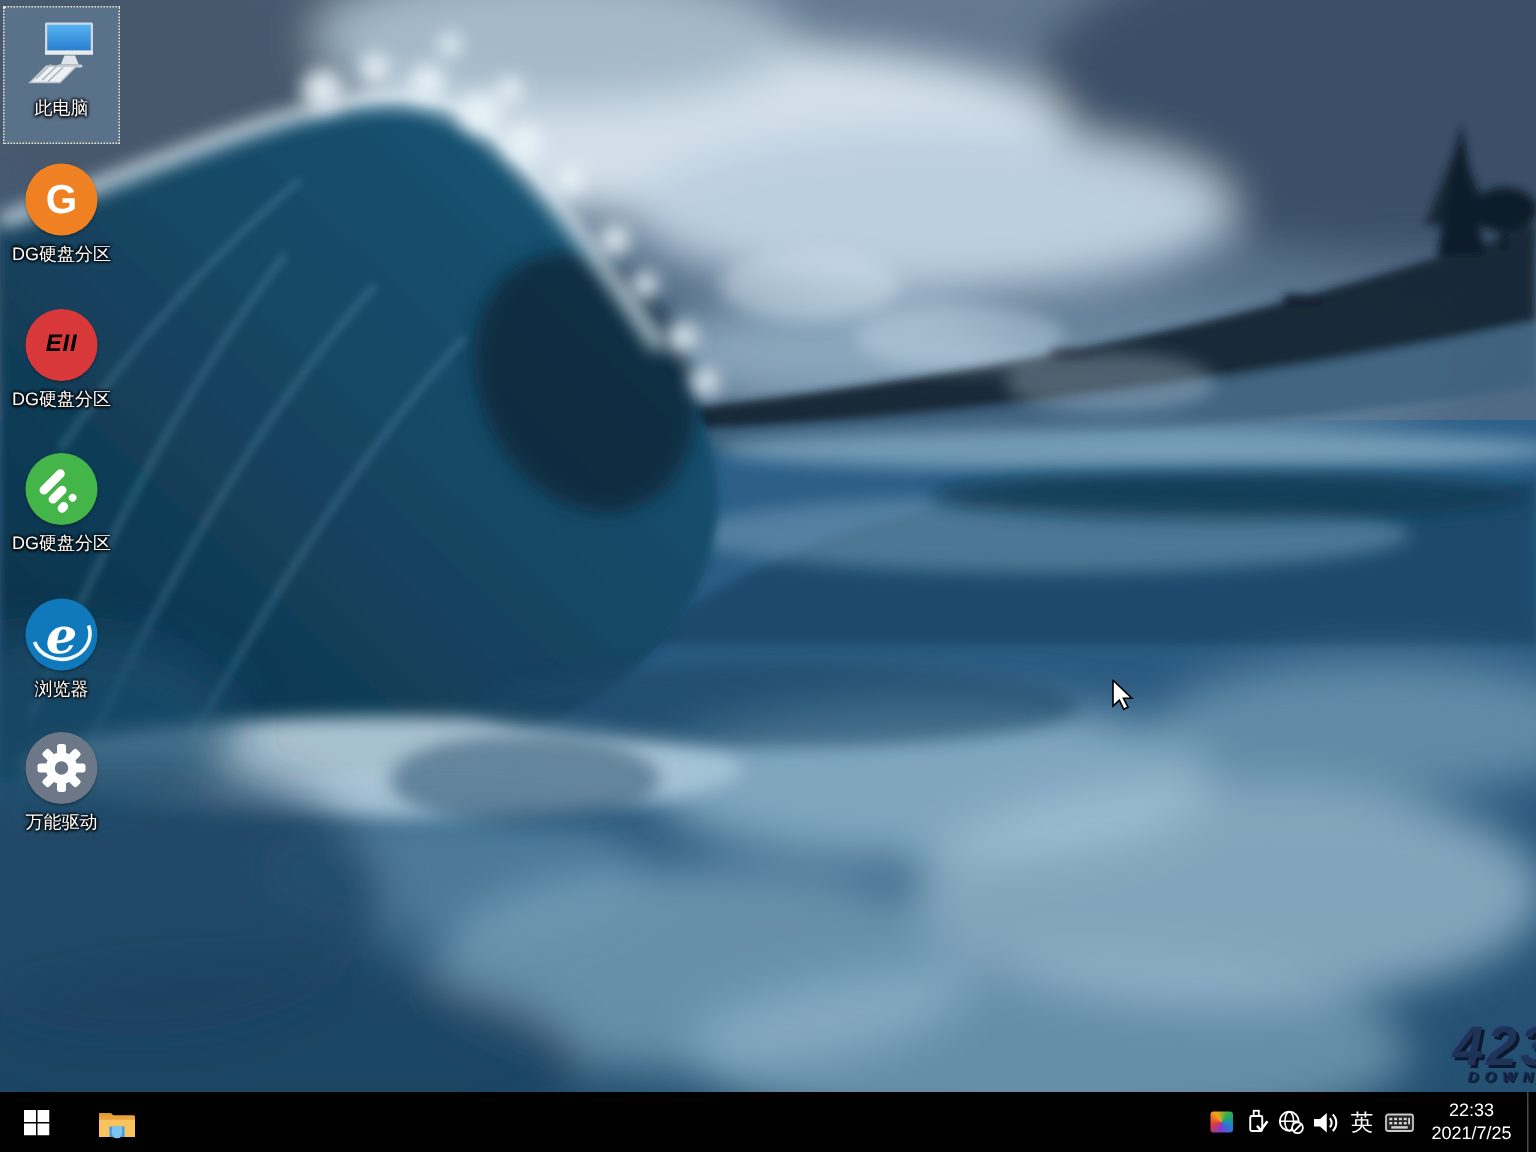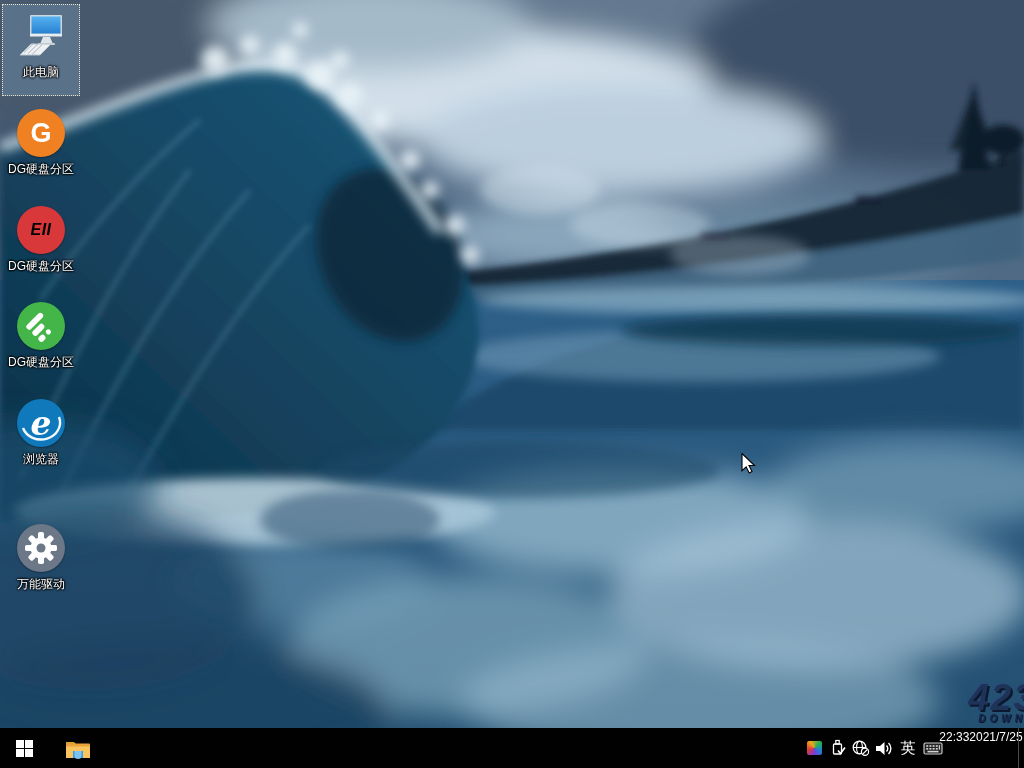--- a/index.html
+++ b/index.html
@@ -59,21 +59,21 @@
     background:#010101;display:flex;align-items:center;z-index:5;
   }
   .tb-btn{height:40px;display:flex;align-items:center;justify-content:center;}
   .start-btn{width:48px;}
   .explorer-btn{width:44px;margin-left:8px;}
   .tray{margin-left:auto;display:flex;align-items:center;height:40px;}
   .tray-ico{width:23px;height:40px;display:flex;align-items:center;justify-content:center;}
   .ime{color:#fff;font-size:15px;width:26px;text-align:center;}
   .clock{
     width:74px;text-align:center;color:#fff;font-size:12px;line-height:15px;
-    padding:0 4px;height:36px;display:flex;flex-direction:row;justify-content:center;
+    padding:0 4px;height:36px;display:flex;flex-direction:column;justify-content:center;
   }
   .show-desktop{width:6px;height:40px;border-left:1px solid #4a4a4a;}
   .colorico{width:15px;height:14px;border-radius:2px;
     background:conic-gradient(from 40deg,#2bb24c,#1f7fd4,#7a3cd6,#e03a3a,#f2a71b,#2bb24c);}
 
   
   .cursor{position:absolute;left:741px;top:453px;z-index:9;pointer-events:none;}
 </style>
 </head>
 <body>
@@ -243,21 +243,21 @@
         <div class="circle" style="background:#1079BC">
           <svg class="e-ring" width="48" height="48" viewBox="0 0 48 48">
             <path d="M6,29 A19,17 0 1 0 42,18" stroke="#ffffff" stroke-width="2.4" fill="none" opacity="0.95"></path>
           </svg>
           <span class="badge-e">e</span>
         </div>
       </div>
       <div class="d-label">浏览器</div>
     </div>
 
-    <div class="d-icon" style="top:512px">
+    <div class="d-icon" style="top:476px">
       <div class="glyph">
         <div class="circle" style="background:#6C7787">
           <svg width="34" height="34" viewBox="0 0 34 34">
             <g fill="#fff">
               <rect x="14" y="1" width="6" height="8" rx="1.8"></rect>
               <rect x="14" y="1" width="6" height="8" rx="1.8" transform="rotate(45 17 17)"></rect>
               <rect x="14" y="1" width="6" height="8" rx="1.8" transform="rotate(90 17 17)"></rect>
               <rect x="14" y="1" width="6" height="8" rx="1.8" transform="rotate(135 17 17)"></rect>
               <rect x="14" y="1" width="6" height="8" rx="1.8" transform="rotate(180 17 17)"></rect>
               <rect x="14" y="1" width="6" height="8" rx="1.8" transform="rotate(225 17 17)"></rect>

